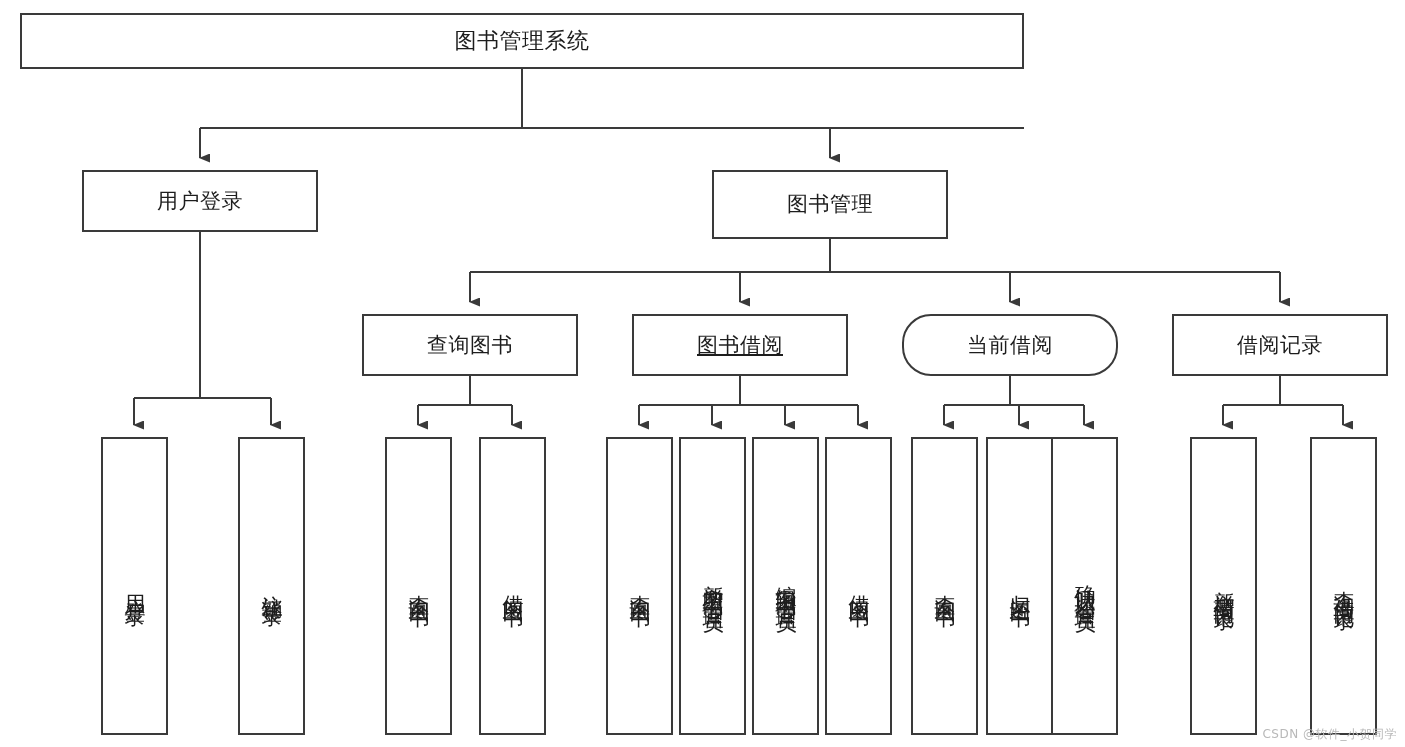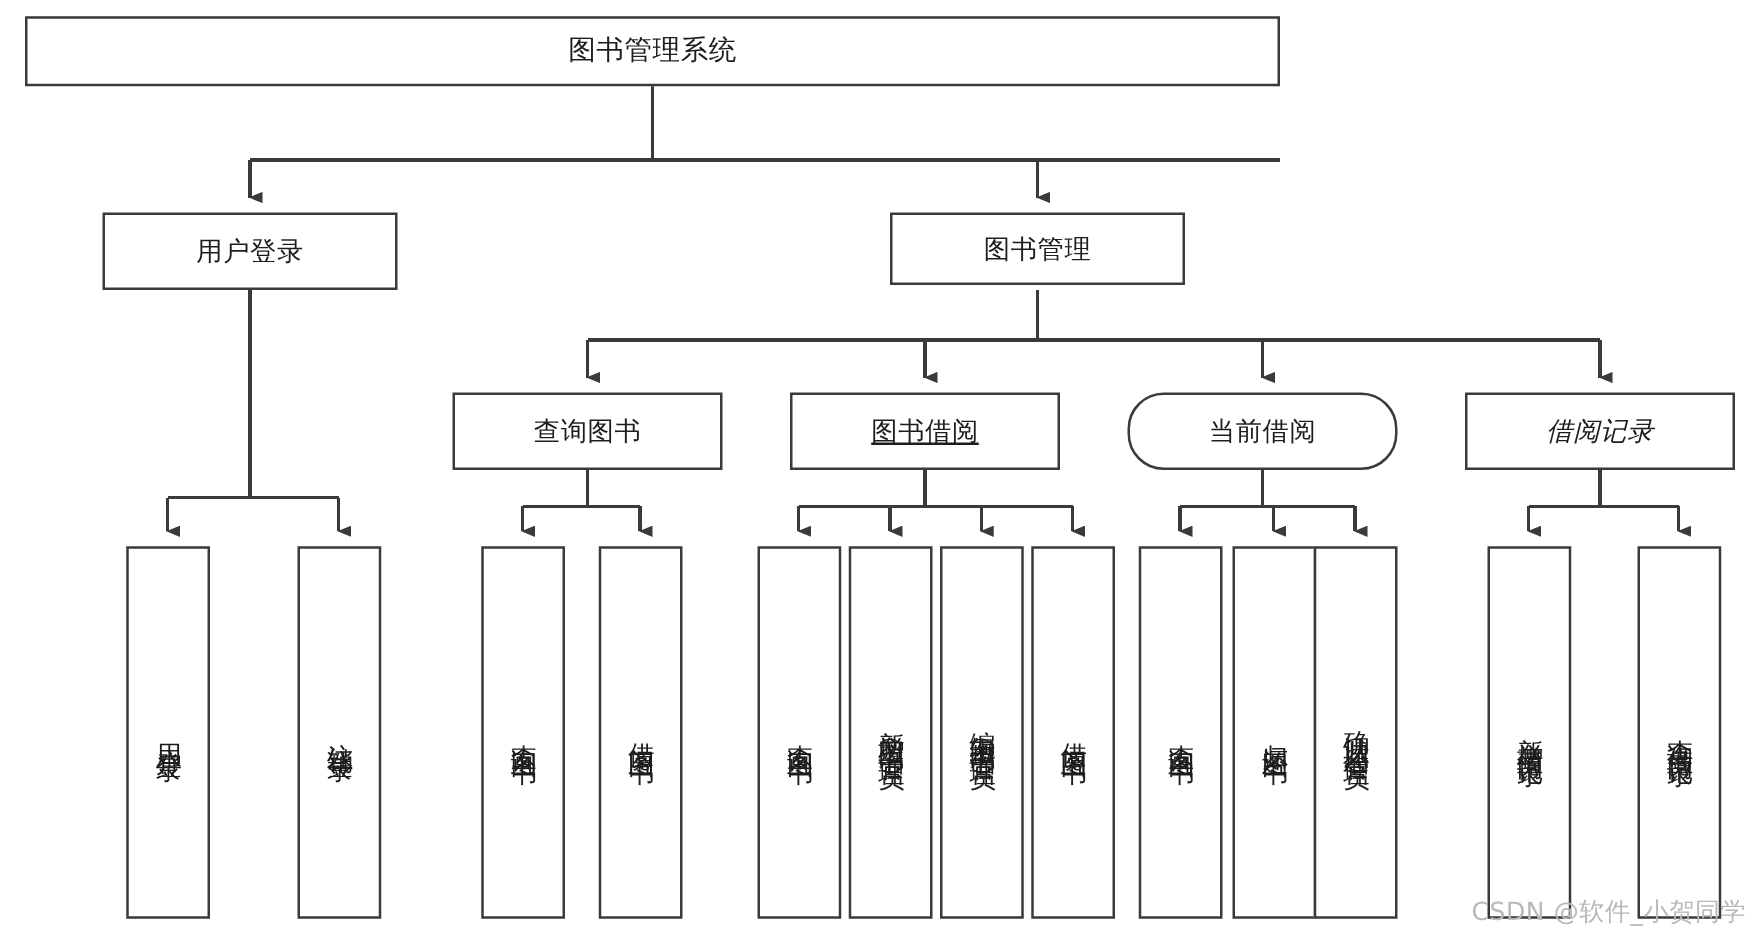--- a/index.html
+++ b/index.html
@@ -61,21 +61,21 @@
     line-height: 1.0;
     letter-spacing: 4px;
     text-align: center;
     white-space: nowrap;
     max-height: 100%;
   }
   .watermark {
     position: absolute;
     right: 8px;
     bottom: 4px;
-    font-size: 20px;
+    font-size: 12px;
     color: #b8b8b8;
     letter-spacing: 0.5px;
     white-space: nowrap;
     user-select: none;
   }
 </style>
 </head>
 <body>
 
 <div id="canvas">
@@ -130,34 +130,34 @@
     </g>
   </svg>
 
   <div class="node horiz root" style="left: 20px; top: 13px; width: 1004px; height: 56px;">
     <span class="label">图书管理系统</span>
   </div>
 
   <div class="node horiz" style="left: 82px; top: 170px; width: 236px; height: 62px;">
     <span class="label">用户登录</span>
   </div>
-  <div class="node horiz" style="left: 712px; top: 170px; width: 236px; height: 58px;">
+  <div class="node horiz" style="left: 712px; top: 170px; width: 236px; height: 69px;">
     <span class="label">图书管理</span>
   </div>
 
   <div class="node horiz" style="left: 362px; top: 314px; width: 216px; height: 62px;">
     <span class="label">查询图书</span>
   </div>
   <div class="node horiz" style="left: 632px; top: 314px; width: 216px; height: 62px; text-decoration: underline;">
     <span class="label">图书借阅</span>
   </div>
   <div class="node horiz" style="left: 902px; top: 314px; width: 216px; height: 62px; border-radius: 29px;">
     <span class="label">当前借阅</span>
   </div>
-  <div class="node horiz" style="left: 1172px; top: 314px; width: 216px; height: 62px; font-style: italic;">
+  <div class="node horiz" style="left: 1172px; top: 314px; width: 216px; height: 62px;">
     <span class="label">借阅记录</span>
   </div>
 
   <div class="node vert" style="left: 101px; top: 437px; width: 67px; height: 298px;">
     <span class="label">用户登录</span>
   </div>
   <div class="node vert" style="left: 238px; top: 437px; width: 67px; height: 298px;">
     <span class="label">注销登录</span>
   </div>
   <div class="node vert" style="left: 385px; top: 437px; width: 67px; height: 298px;">

